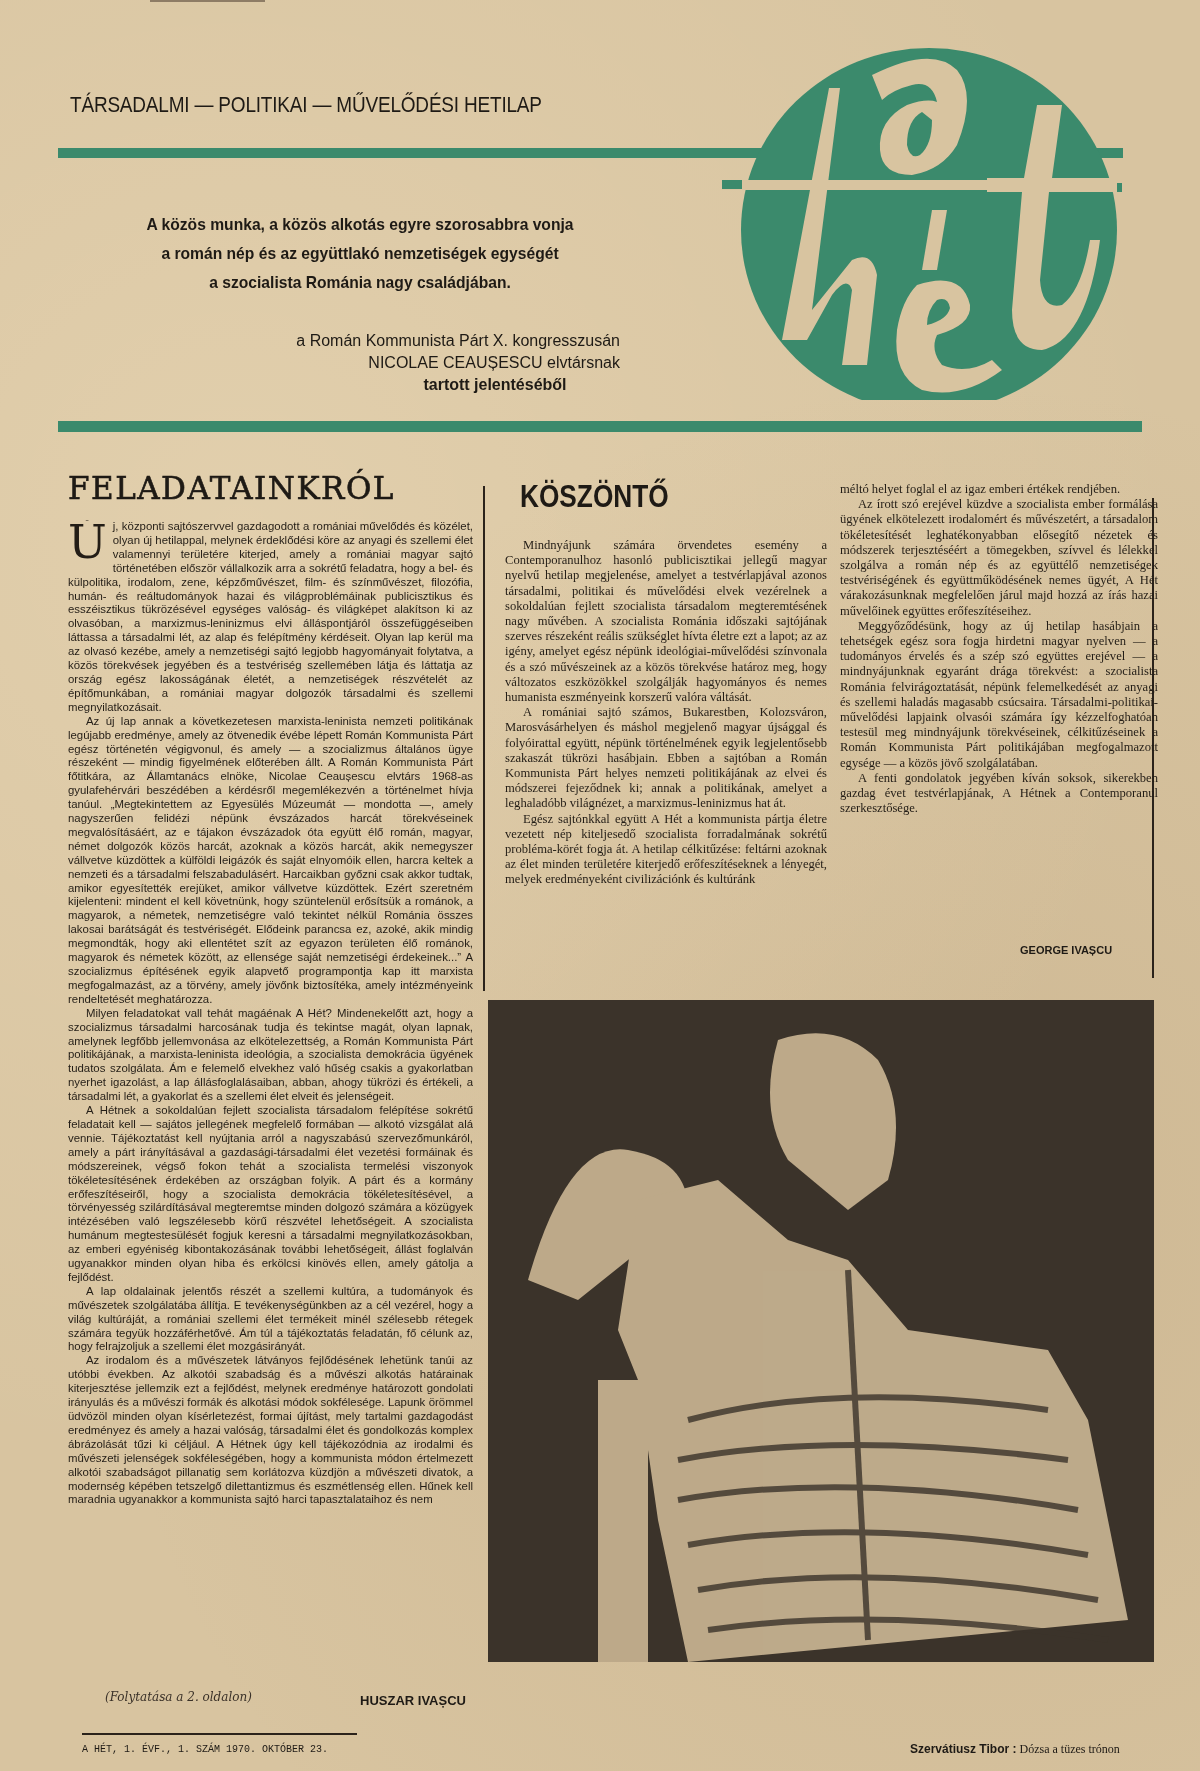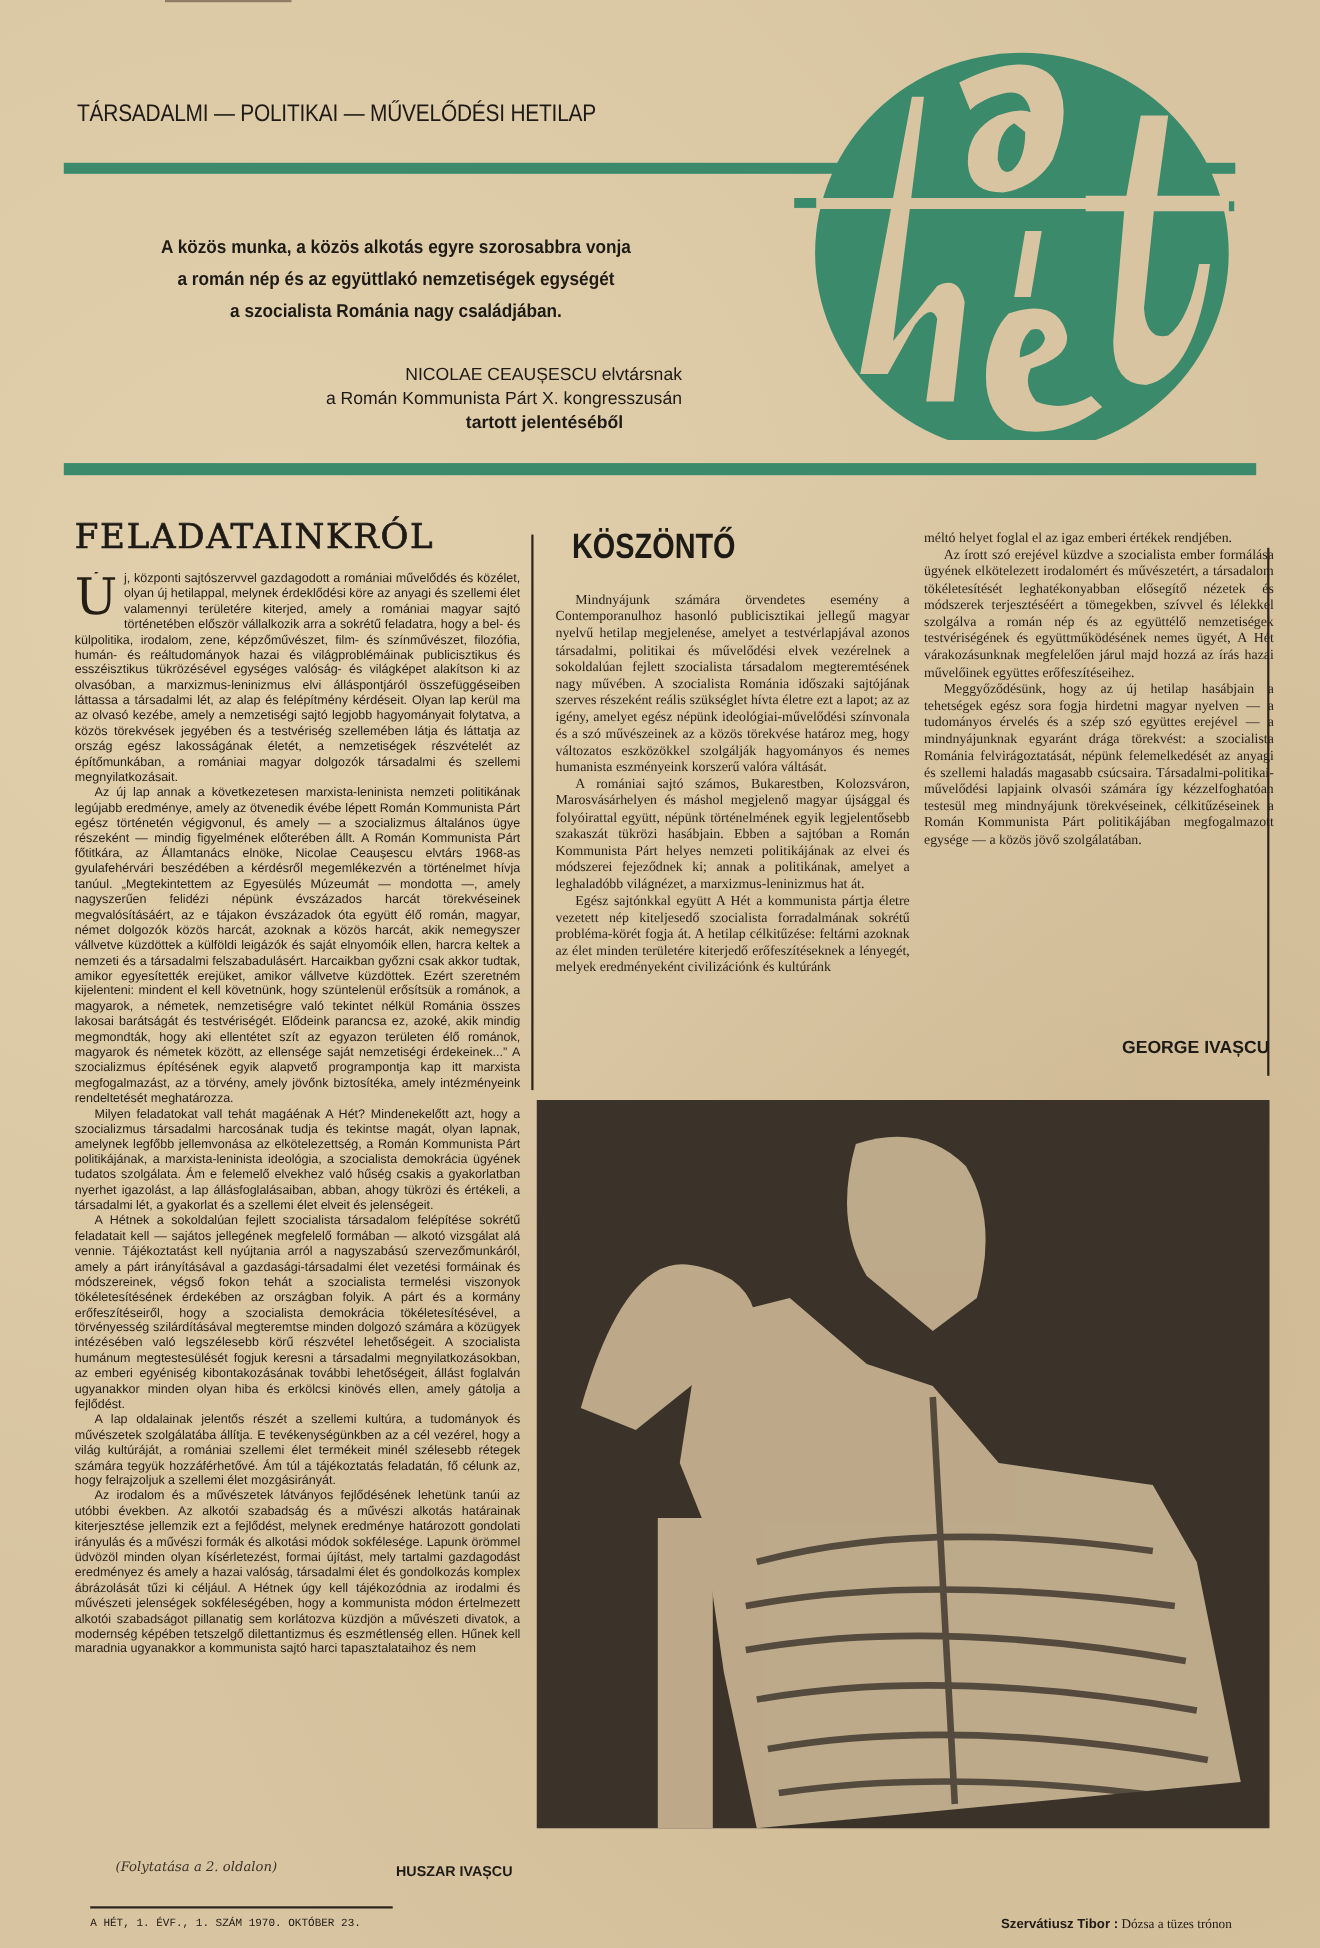--- a/index.html
+++ b/index.html
@@ -54,21 +54,21 @@
   .footer { left: 82px; top: 1744px; font-family: Liberation Mono, monospace; font-size: 10px; }
   .handnote { left: 486px; top: 1740px; font-family: "DejaVu Serif", serif; font-style: italic; font-size: 22px; color: #2a2a4a; margin-top: 44px; }
 
   h2.kosz { left: 520px; top: 478px; margin: 0; font-family: "Liberation Sans", sans-serif; font-weight: bold; font-size: 32px; transform: scaleX(0.82); transform-origin: left top; }
   .body-serif {
     font-family: "Liberation Serif", serif; font-size: 12.6px; line-height: 15.2px; text-align: justify; color: #231d16;
   }
   .body-serif p { margin: 0; text-indent: 18px; }
   .mid-col { left: 505px; top: 538px; width: 322px; height: 420px; overflow: hidden; }
   .right-col { left: 840px; top: 482px; width: 318px; height: 480px; overflow: hidden; }
-  .author2 { left: 1020px; top: 944px; font-family: "Liberation Sans", sans-serif; font-weight: bold; font-size: 16px; }
+  .author2 { left: 1020px; top: 944px; font-family: "Liberation Sans", sans-serif; font-weight: bold; font-size: 11px; }
 
   .photo { left: 488px; top: 1000px; width: 666px; height: 662px; background: #3a332b; overflow: hidden; }
   .caption { left: 910px; top: 1742px; font-family: "Liberation Serif", serif; font-size: 12px; }
   .caption b { font-family: "Liberation Sans", sans-serif; text-align: right; }
 </style>
 </head>
 <body>
 
 <div class="abs topline"></div>
 
@@ -89,22 +89,22 @@
     <path d="M315 85 L340 85 L330 158 L395 158 L395 172 L327 172 L318 260 Q320 290 340 285 Q360 270 368 220 L378 220 Q365 320 320 330 Q290 330 290 290 L300 172 L265 172 L265 158 L302 158 Z"></path>
   </g>
 </svg>
 
 <div class="abs quote">
   <div>A közös munka, a  közös alkotás egyre szorosabbra vonja</div>
   <div>a román nép és az együttlakó nemzetiségek egységét</div>
   <div>a szocialista Románia nagy családjában.</div>
 </div>
 <div class="abs attrib">
+  <div>a Román Kommunista Párt X. kongresszusán</div>
   <div>NICOLAE CEAUȘESCU elvtársnak</div>
-  <div>a Román Kommunista Párt X. kongresszusán</div>
   <div class="l3">tartott jelentéséből</div>
 </div>
 
 <div class="abs col-line" style="left:483px; top:486px; height:505px;"></div>
 <div class="abs col-line" style="left:1152px; top:498px; height:480px;"></div>
 
 <h1 class="abs feladat">FELADATAINKRÓL</h1>
 <div class="abs left-col body-sans">
   <p class="first"><span class="dropcap">Ú</span><span>j, központi sajtószervvel gazdagodott a romániai művelődés és közélet, olyan új hetilappal, melynek érdeklődési köre az anyagi és szellemi élet valamennyi területére kiterjed, amely a romániai magyar sajtó történetében először vállalkozik arra a sokrétű feladatra, hogy a bel- és külpolitika, irodalom, zene, képzőművészet, film- és színművészet, filozófia, humán- és reáltudományok hazai és világproblémáinak publicisztikus és esszéisztikus tükrözésével egységes valóság- és világképet alakítson ki az olvasóban, a marxizmus-leninizmus elvi álláspontjáról összefüggéseiben láttassa a társadalmi lét, az alap és felépítmény kérdéseit. Olyan lap kerül ma az olvasó kezébe, amely a nemzetiségi sajtó legjobb hagyományait folytatva, a közös törekvések jegyében és a testvériség szellemében látja és láttatja az ország egész lakosságának életét, a nemzetiségek részvételét az építőmunkában, a romániai magyar dolgozók társadalmi és szellemi megnyilatkozásait.</span></p>
   <p>Az új lap annak a következetesen marxista-leninista nemzeti politikának legújabb eredménye, amely az ötvenedik évébe lépett Román Kommunista Párt egész történetén végigvonul, és amely — a szocializmus általános ügye részeként — mindig figyelmének előterében állt. A Román Kommunista Párt főtitkára, az Államtanács elnöke, Nicolae Ceaușescu elvtárs 1968-as gyulafehérvári beszédében a kérdésről megemlékezvén a történelmet hívja tanúul. „Megtekintettem az Egyesülés Múzeumát — mondotta —, amely nagyszerűen felidézi népünk évszázados harcát törekvéseinek megvalósításáért, az e tájakon évszázadok óta együtt élő román, magyar, német dolgozók közös harcát, azoknak a közös harcát, akik nemegyszer vállvetve küzdöttek a külföldi leigázók és saját elnyomóik ellen, harcra keltek a nemzeti és a társadalmi felszabadulásért. Harcaikban győzni csak akkor tudtak, amikor egyesítették erejüket, amikor vállvetve küzdöttek. Ezért szeretném kijelenteni: mindent el kell követnünk, hogy szüntelenül erősítsük a románok, a magyarok, a németek, nemzetiségre való tekintet nélkül Románia összes lakosai barátságát és testvériségét. Elődeink parancsa ez, azoké, akik mindig megmondták, hogy aki ellentétet szít az egyazon területen élő románok, magyarok és németek között, az ellensége saját nemzetiségi érdekeinek...” A szocializmus építésének egyik alapvető programpontja kap itt marxista megfogalmazást, az a törvény, amely jövőnk biztosítéka, amely intézményeink rendeltetését meghatározza.</p>
@@ -119,20 +119,21 @@
 <h2 class="abs kosz">KÖSZÖNTŐ</h2>
 <div class="abs mid-col body-serif">
   <p>Mindnyájunk számára örvendetes esemény a Contemporanulhoz hasonló publicisztikai jellegű magyar nyelvű hetilap megjelenése, amelyet a testvérlapjával azonos társadalmi, politikai és művelődési elvek vezérelnek a sokoldalúan fejlett szocialista társadalom megteremtésének nagy művében. A szocialista Románia időszaki sajtójának szerves részeként reális szükséglet hívta életre ezt a lapot; az az igény, amelyet egész népünk ideológiai-művelődési színvonala és a szó művészeinek az a közös törekvése határoz meg, hogy változatos eszközökkel szolgálják hagyományos és nemes humanista eszményeink korszerű valóra váltását.</p>
   <p>A romániai sajtó számos, Bukarestben, Kolozsváron, Marosvásárhelyen és máshol megjelenő magyar újsággal és folyóirattal együtt, népünk történelmének egyik legjelentősebb szakaszát tükrözi hasábjain. Ebben a sajtóban a Román Kommunista Párt helyes nemzeti politikájának az elvei és módszerei fejeződnek ki; annak a politikának, amelyet a leghaladóbb világnézet, a marxizmus-leninizmus hat át.</p>
   <p>Egész sajtónkkal együtt A Hét a kommunista pártja életre vezetett nép kiteljesedő szocialista forradalmának sokrétű probléma-körét fogja át. A hetilap célkitűzése: feltárni azoknak az élet minden területére kiterjedő erőfeszítéseknek a lényegét, melyek eredményeként civilizációnk és kultúránk</p>
 </div>
 <div class="abs right-col body-serif">
   <p style="text-indent:0">méltó helyet foglal el az igaz emberi értékek rendjében.</p>
   <p>Az írott szó erejével küzdve a szocialista ember formálása ügyének elkötelezett irodalomért és művészetért, a társadalom tökéletesítését leghatékonyabban elősegítő nézetek és módszerek terjesztéséért a tömegekben, szívvel és lélekkel szolgálva a román nép és az együttélő nemzetiségek testvériségének és együttműködésének nemes ügyét, A Hét várakozásunknak megfelelően járul majd hozzá az írás hazai művelőinek együttes erőfeszítéseihez.</p>
   <p>Meggyőződésünk, hogy az új hetilap hasábjain a tehetségek egész sora fogja hirdetni magyar nyelven — a tudományos érvelés és a szép szó együttes erejével — a mindnyájunknak egyaránt drága törekvést: a szocialista Románia felvirágoztatását, népünk felemelkedését az anyagi és szellemi haladás magasabb csúcsaira. Társadalmi-politikai-művelődési lapjaink olvasói számára így kézzelfoghatóan testesül meg mindnyájunk törekvéseinek, célkitűzéseinek a Román Kommunista Párt politikájában megfogalmazott egysége — a közös jövő szolgálatában.</p>
+  <p>A fenti gondolatok jegyében kíván soksok, sikerekben gazdag évet testvérlapjának, A Hétnek a Contemporanul szerkesztősége.</p>
 </div>
 <div class="abs author2">GEORGE IVAȘCU</div>
 
 <svg class="abs photo" viewBox="0 0 666 662">
   <rect width="666" height="662" fill="#3b332a"></rect>
   <g fill="#c9b492" opacity="0.92">
     <path d="M290 40 Q350 20 390 60 Q420 110 400 180 L360 210 L300 160 Q270 110 290 40 Z"></path>
     <path d="M40 280 Q80 140 140 150 Q200 160 200 210 L140 260 L90 300 Z"></path>
     <path d="M150 200 L230 180 L300 240 L360 260 L420 330 L560 350 L600 420 L640 620 L200 662 L170 520 L150 380 L130 330 Z"></path>
     <rect x="110" y="380" width="50" height="282"></rect>

